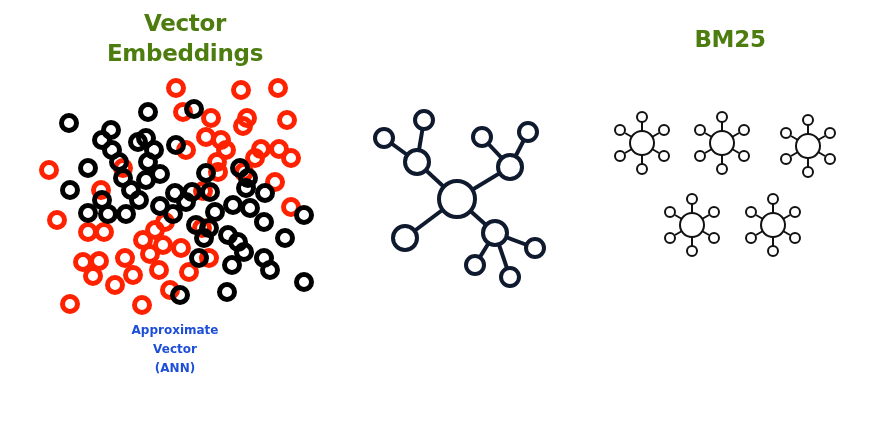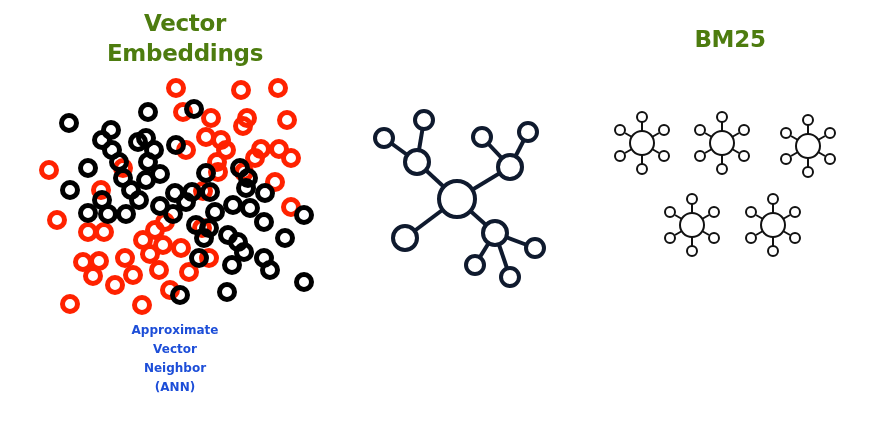--- a/index.html
+++ b/index.html
@@ -22,21 +22,20 @@
 <div class="title" style="left:370px; top:13px; width:180px;">
 </div>
 
 <div class="title" style="left:640px; top:24px; width:180px;">
   <div>BM25</div>
 </div>
 
 <div class="caption" style="left:95px; top:321px; width:160px;">
   <div>Approximate</div>
   <div>Vector</div>
-  <div>Neighbor</div>
   <div>(ANN)</div>
 </div>
 
 <svg width="896" height="422" viewBox="0 0 896 422">
 
   <g fill="none" stroke-width="5">
     <g stroke="#ff2200">
       <circle cx="176" cy="88" r="7.5"></circle>
         <circle cx="241" cy="90" r="7.5"></circle>
         <circle cx="278" cy="88" r="7.5"></circle>

